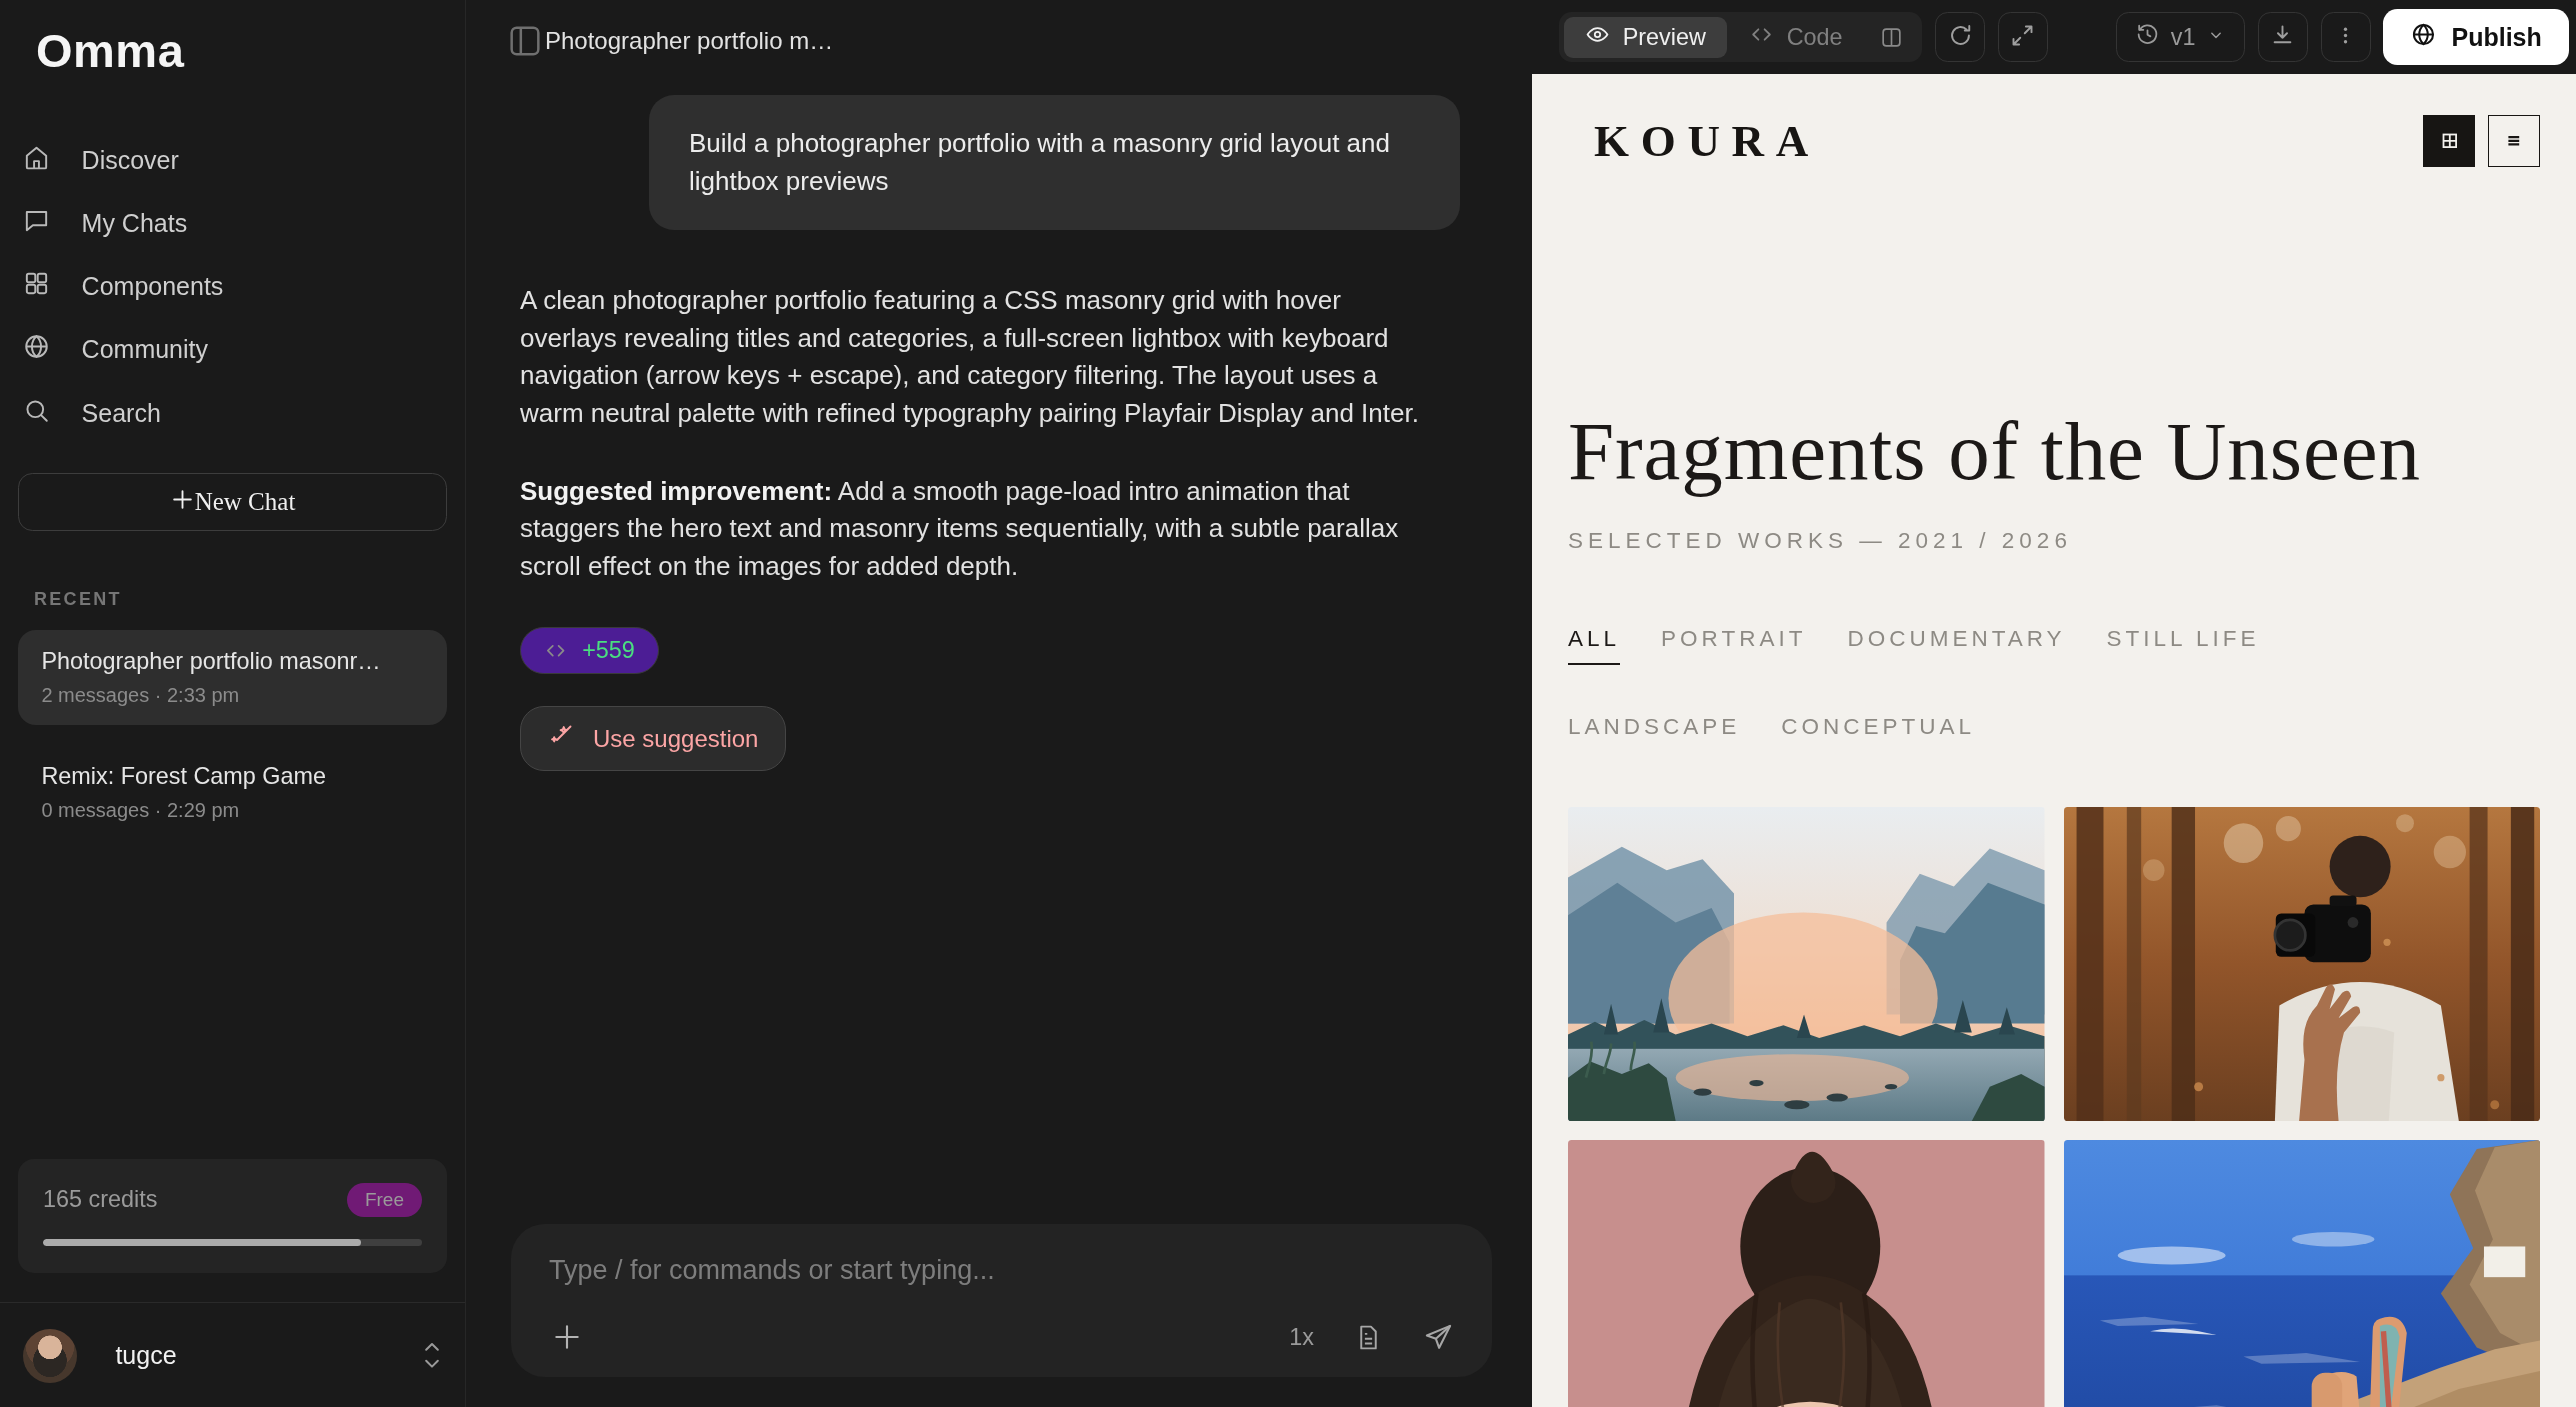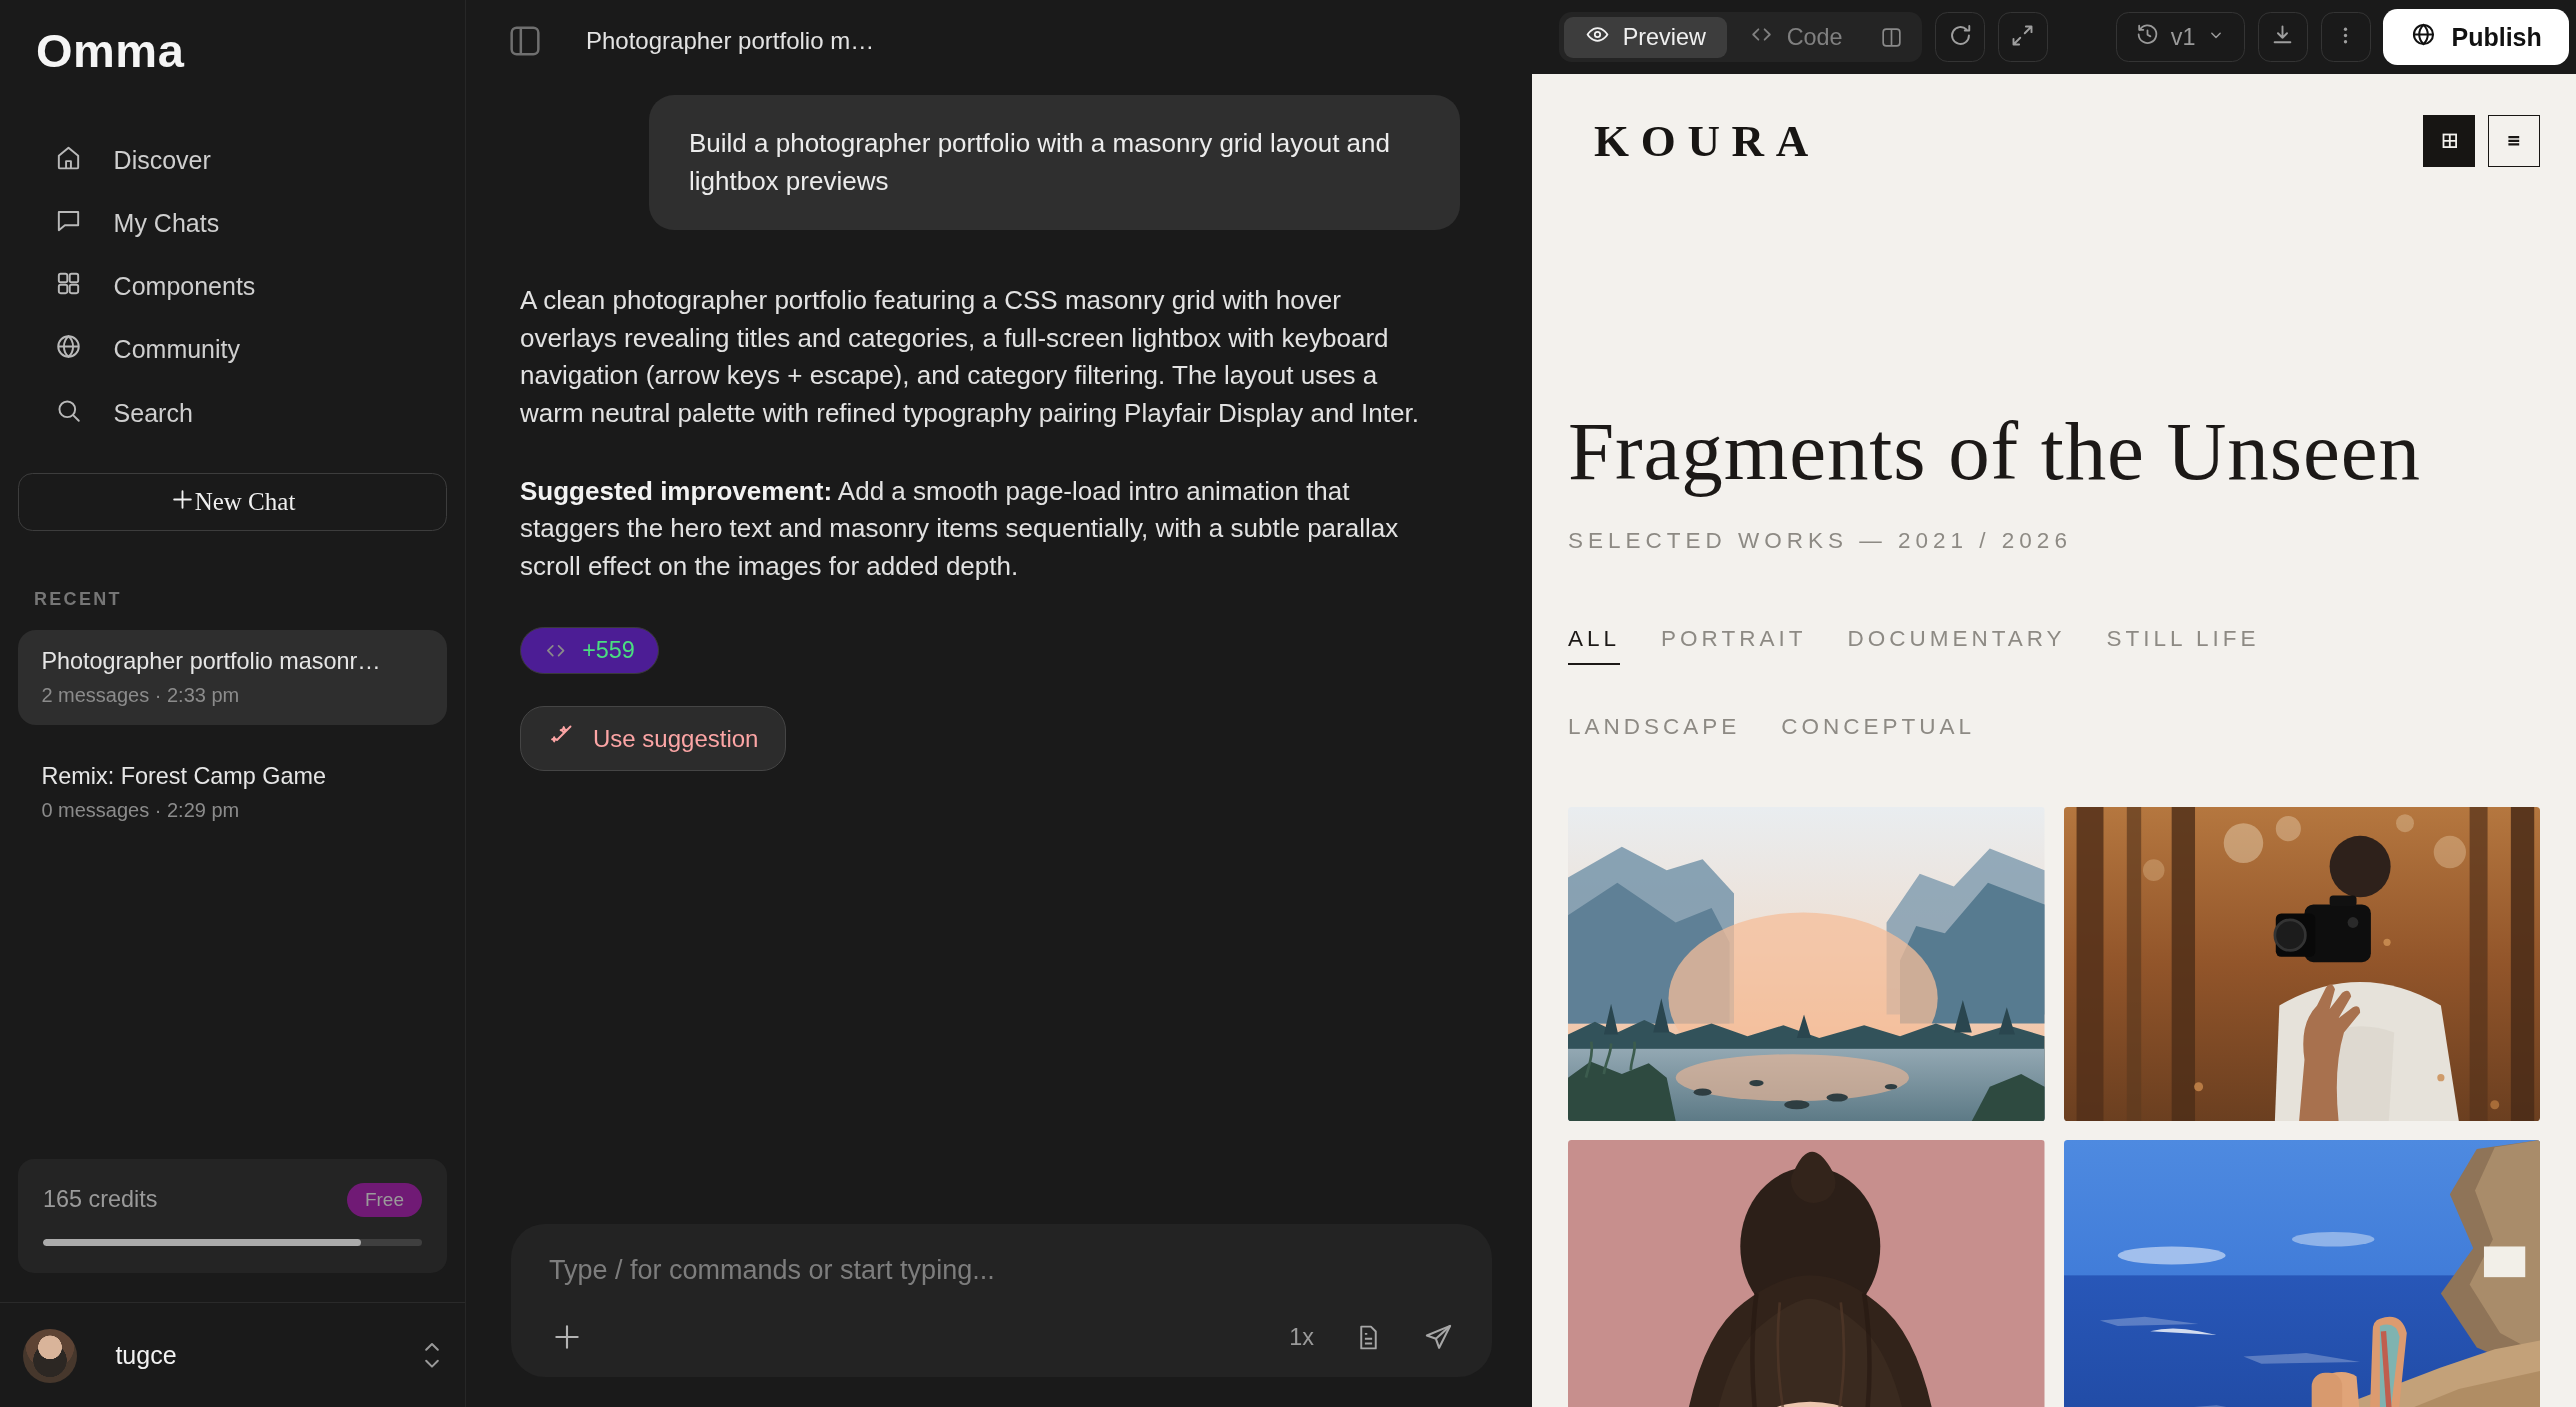--- a/index.html
+++ b/index.html
@@ -8,21 +8,21 @@
     position:relative; width:2576px; height:1408px; overflow:hidden;
     background:var(--panel-bg,#1a1a1a);
     font-family:"Liberation Sans", sans-serif;
     color:#e8e8e8;
     display:flex;
   }
 
   
   .sidebar { width:466px; flex:0 0 466px; position:relative; border-right:0.9px solid #272727; }
   .logo { padding:23.4px 36px 9px; font-size:47px; font-weight:700; letter-spacing:0.5px; color:#f5f5f5; }
-  .nav { margin-top:45px; padding:0 32px; display:flex; flex-direction:column; gap:7.2px; }
+  .nav { margin-top:45px; padding:0 0; display:flex; flex-direction:column; gap:7.2px; }
   .nav-item { display:flex; align-items:center; gap:31px; height:56px; padding:0 21.6px; border-radius:14.4px; color:#cfcfcf; font-size:25px; cursor:pointer; }
   .nav-item svg { width:29px; height:29px; stroke:#b9b9b9; }
   .newchat { margin:32px 18px 16px; height:58px; border:0.9px solid #3d3d3d; border-radius:14.4px; display:flex; align-items:center; justify-content:center; gap:0; font-size:25px; color:#f0f0f0; cursor:pointer;font-family:Liberation Serif, serif; }
   .recent-label { margin:58px 0 0 34px; font-size:18px; letter-spacing:2.3px; color:#767676; font-weight:600; }
   .chat-item { margin:20px 18px 0; padding:18px 23.4px; border-radius:18px; cursor:pointer; }
   .chat-item.active { background:#2e2e2e; }
   .chat-item .ci-title { font-size:23.4px; color:#e6e6e6; white-space:nowrap; overflow:hidden; }
   .chat-item .ci-meta { margin-top:9px; font-size:20px; color:#8b8b8b; }
   .credits { position:absolute; left:18px; right:18px; bottom:135px; background:#242424; border-radius:16px; padding:23.4px 25px 27px; }
   .credits-row { display:flex; align-items:center; justify-content:space-between; }
@@ -37,21 +37,21 @@
       radial-gradient(circle at 50% 34%, #d9b49a 0 26%, rgba(0,0,0,0) 27%),
       radial-gradient(circle at 50% 58%, #2c2723 0 40%, rgba(0,0,0,0) 41%),
       radial-gradient(circle at 50% 30%, #5d4334 0 52%, #46372c 53% 100%);
   }
   .user-name { margin-left:38px; font-size:25px; color:#f2f2f2; }
   .user-caret { margin-left:auto; display:flex; flex-direction:column; gap:3.6px; color:#9a9a9a; cursor:pointer; }
   .user-caret svg { width:20px; height:12.6px; }
 
   
   .chat { flex:1 1 auto; position:relative; display:flex; flex-direction:column; }
-  .chat-header { display:flex; align-items:center; gap:41px; padding:20px 38px 0; }
+  .chat-header { display:flex; align-items:center; padding:20px 38px 0; }
   .panel-toggle { width:41px; height:41px; color:#6f6f6f; cursor:pointer; display:flex; align-items:center; justify-content:center; }
   .chat-title { font-size:24px; color:#e3e3e3; }
   .bubble-row { display:flex; justify-content:flex-end; padding:34px 72px 0 108px; }
   .bubble { background:#2f2f2f; border-radius:25px; padding:29px 40px; max-width:811px; font-size:26px; line-height:1.48; color:#ececec; }
   .answer { padding:52px 81px 0 54px; font-size:26px; line-height:1.45; color:#e2e2e2; max-width:1046px; }
   .answer p + p { margin-top:40px; }
   .answer b { color:#f3f3f3; }
   .badge-row { padding:41px 0 0 54px; }
   .code-badge { display:inline-flex; align-items:center; gap:14.4px; border:0.9px solid #3a3a3a; background:#4c1d95; border-radius:900px; padding:9px 23.4px; font-size:23.4px; cursor:pointer; }
   .code-badge .cb-icon { color:#8a8a8a; display:flex; }

